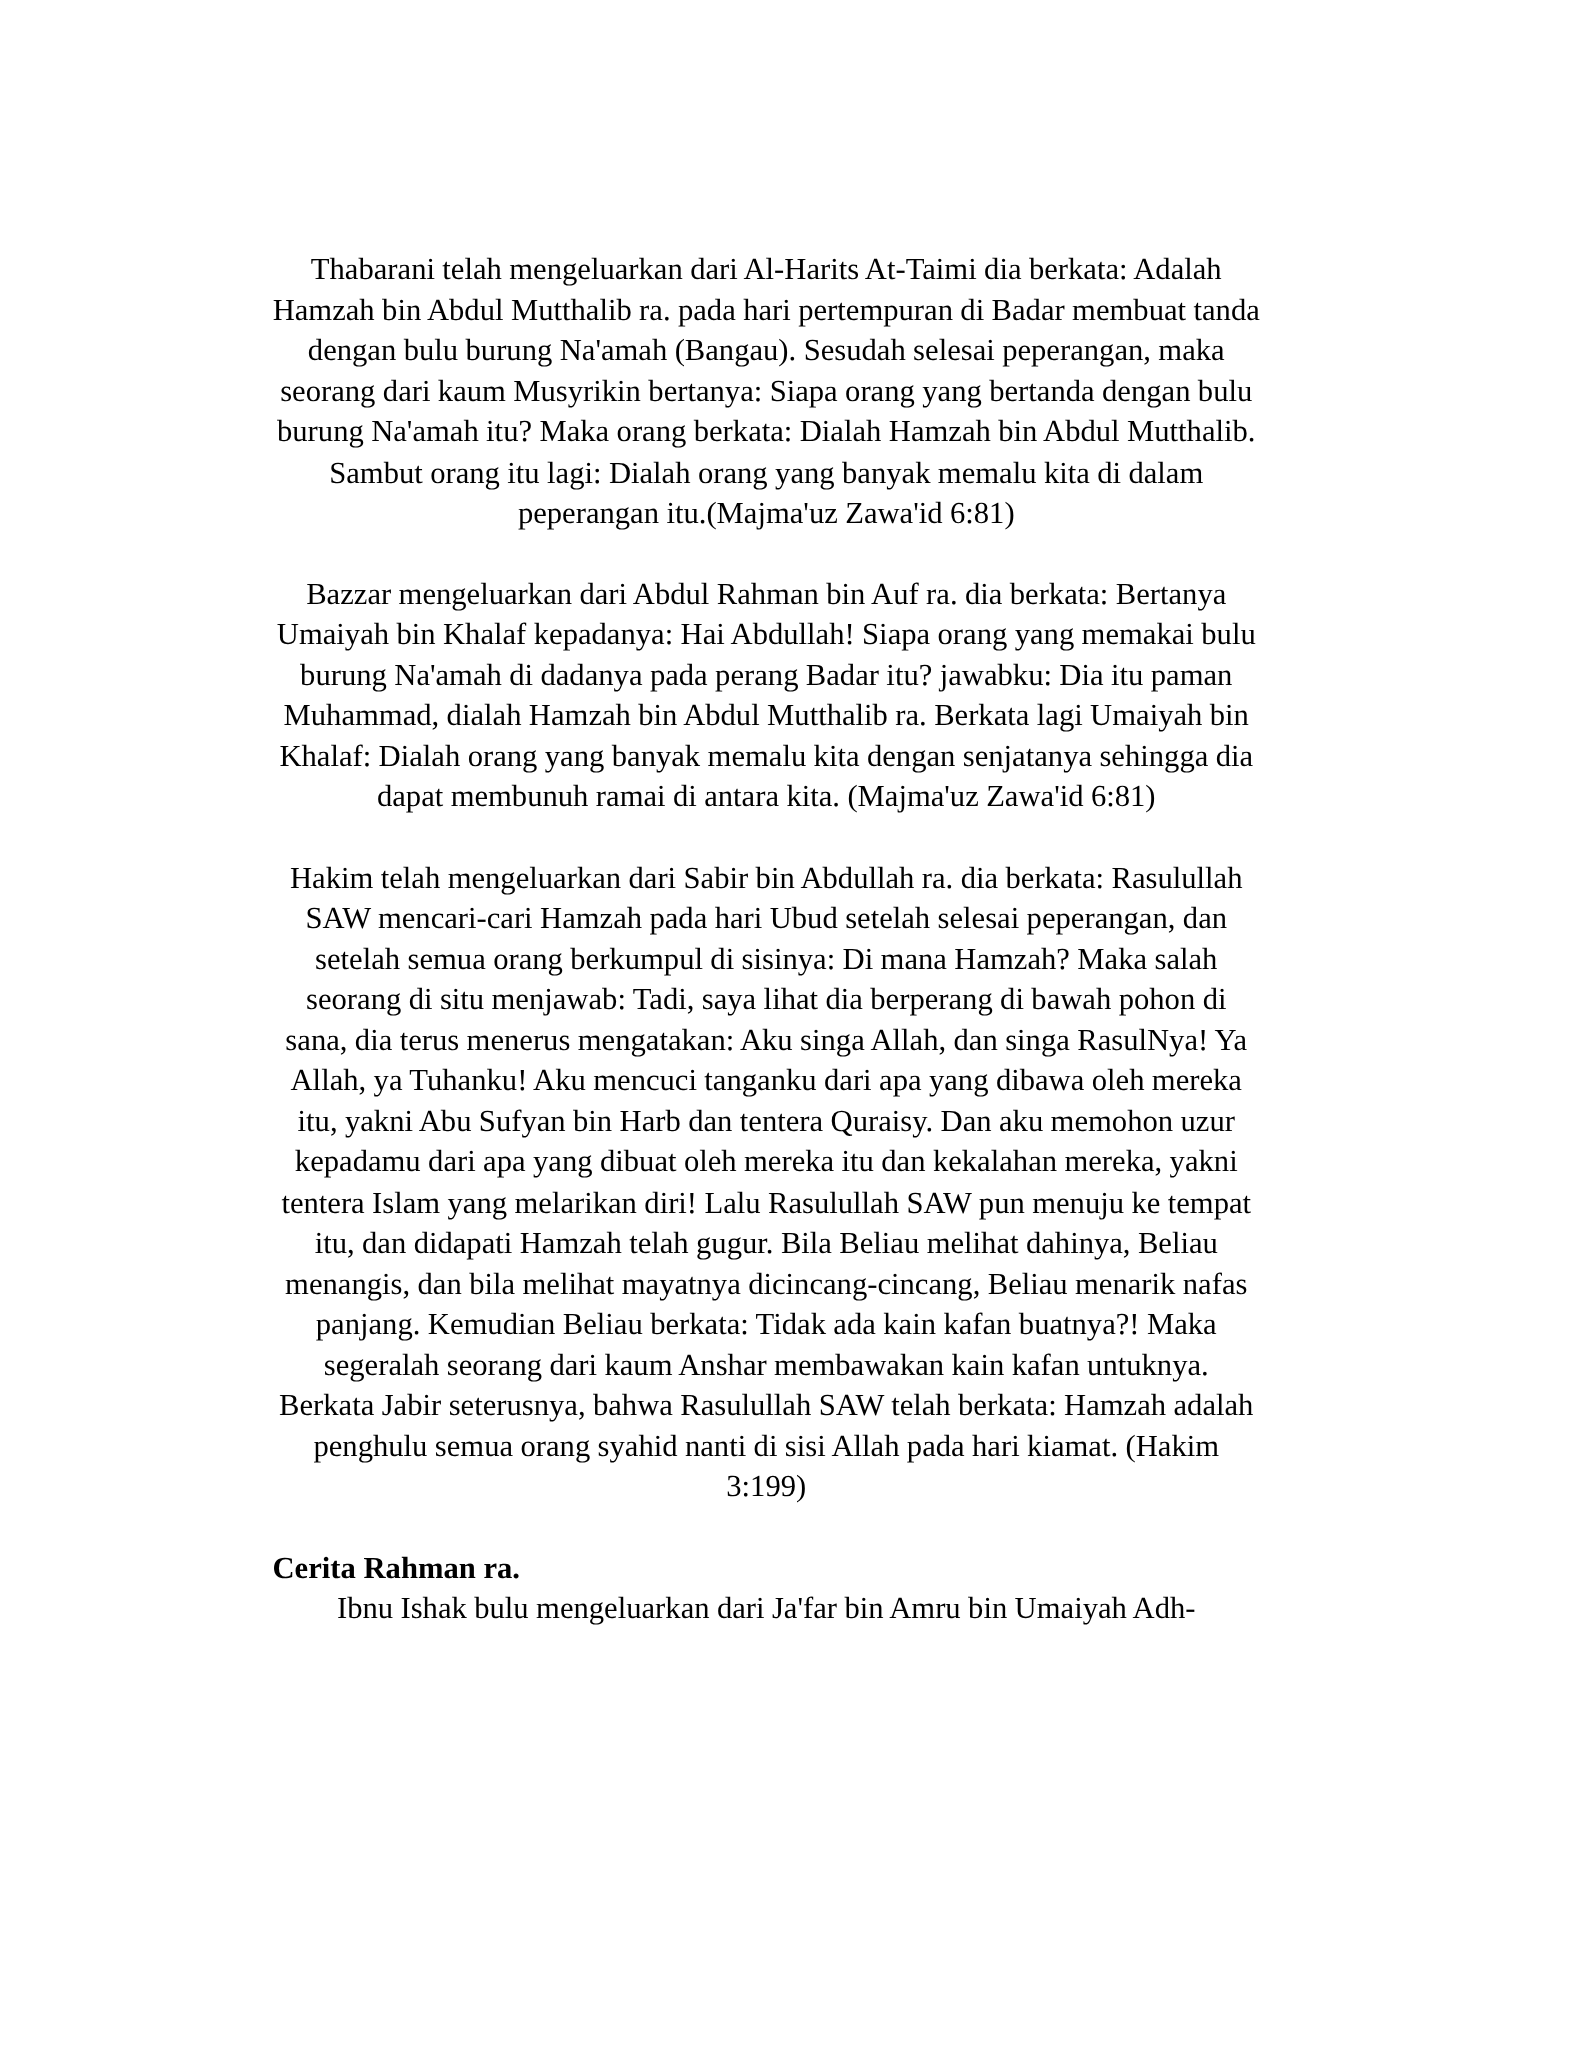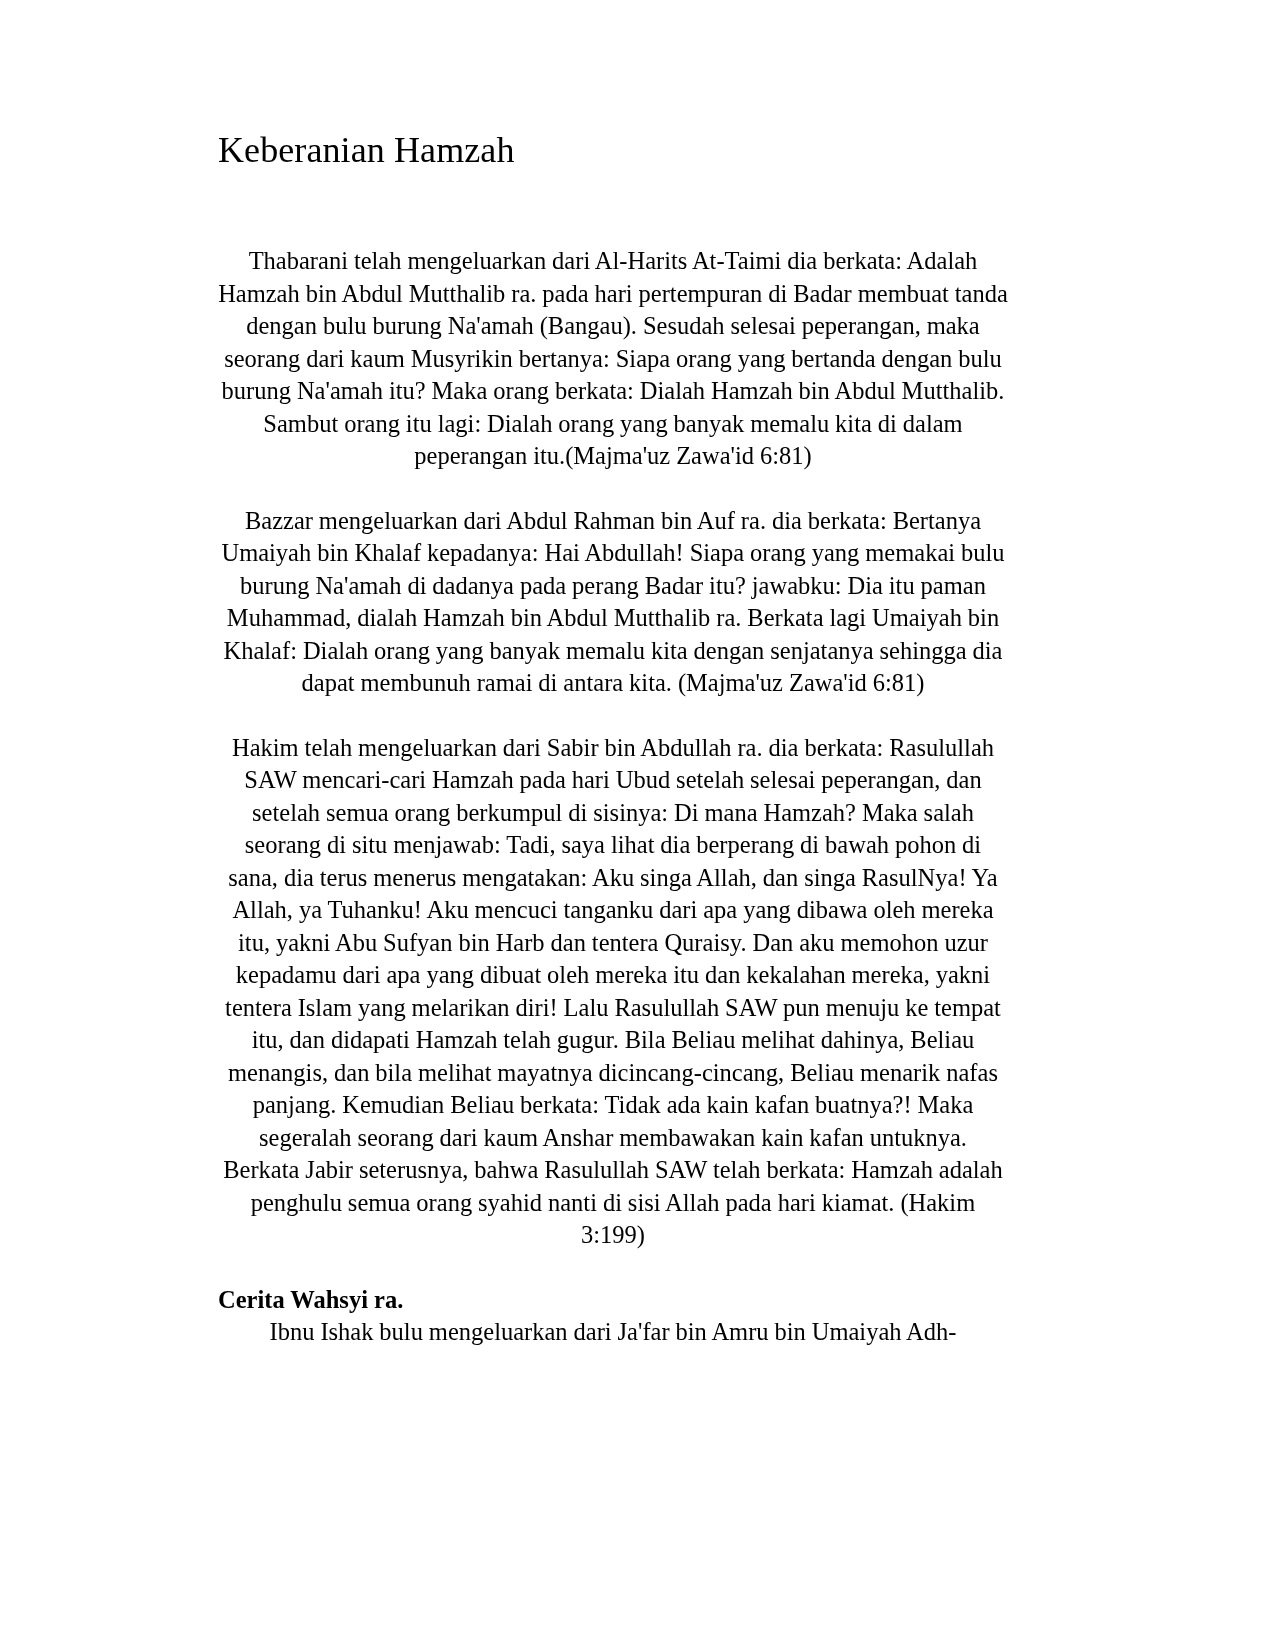--- a/index.html
+++ b/index.html
@@ -57,30 +57,29 @@
     margin-bottom: 0;
   }
 </style>
 </head>
 <body>
 
 <div class="page">
   <div class="content">
 
     <h1 class="doc-title">
-      <span class="line">Keberanian Hamzah</span>
     </h1>
 
     <div class="body-block">
 
       <p class="para">Thabarani telah mengeluarkan dari Al-Harits At-Taimi dia berkata: Adalah Hamzah bin Abdul Mutthalib ra. pada hari pertempuran di Badar membuat tanda dengan bulu burung Na'amah (Bangau). Sesudah selesai peperangan, maka seorang dari kaum Musyrikin bertanya: Siapa orang yang bertanda dengan bulu burung Na'amah itu? Maka orang berkata: Dialah Hamzah bin Abdul Mutthalib. Sambut orang itu lagi: Dialah orang yang banyak memalu kita di dalam peperangan itu.(Majma'uz Zawa'id 6:81)</p>
 
       <p class="para">Bazzar mengeluarkan dari Abdul Rahman bin Auf ra. dia berkata: Bertanya Umaiyah bin Khalaf kepadanya: Hai Abdullah! Siapa orang yang memakai bulu burung Na'amah di dadanya pada perang Badar itu? jawabku: Dia itu paman Muhammad, dialah Hamzah bin Abdul Mutthalib ra. Berkata lagi Umaiyah bin Khalaf: Dialah orang yang banyak memalu kita dengan senjatanya sehingga dia dapat membunuh ramai di antara kita. (Majma'uz Zawa'id 6:81)</p>
 
       <p class="para">Hakim telah mengeluarkan dari Sabir bin Abdullah ra. dia berkata: Rasulullah SAW mencari-cari Hamzah pada hari Ubud setelah selesai peperangan, dan setelah semua orang berkumpul di sisinya: Di mana Hamzah? Maka salah seorang di situ menjawab: Tadi, saya lihat dia berperang di bawah pohon di sana, dia terus menerus mengatakan: Aku singa Allah, dan singa RasulNya! Ya Allah, ya Tuhanku! Aku mencuci tanganku dari apa yang dibawa oleh mereka itu, yakni Abu Sufyan bin Harb dan tentera Quraisy. Dan aku memohon uzur kepadamu dari apa yang dibuat oleh mereka itu dan kekalahan mereka, yakni tentera Islam yang melarikan diri! Lalu Rasulullah SAW pun menuju ke tempat itu, dan didapati Hamzah telah gugur. Bila Beliau melihat dahinya, Beliau menangis, dan bila melihat mayatnya dicincang-cincang, Beliau menarik nafas panjang. Kemudian Beliau berkata: Tidak ada kain kafan buatnya?! Maka segeralah seorang dari kaum Anshar membawakan kain kafan untuknya. Berkata Jabir seterusnya, bahwa Rasulullah SAW telah berkata: Hamzah adalah penghulu semua orang syahid nanti di sisi Allah pada hari kiamat. (Hakim 3:199)</p>
 
-      <p class="section-heading">Cerita Wahsyi ra.</p>
+      <p class="section-heading">Cerita Rahman ra.</p>
 
       <p class="para tight">Ibnu Ishak bulu mengeluarkan dari Ja'far bin Amru bin Umaiyah Adh-</p>
 
     </div>
   </div>
 </div>
 
 </body></html>

